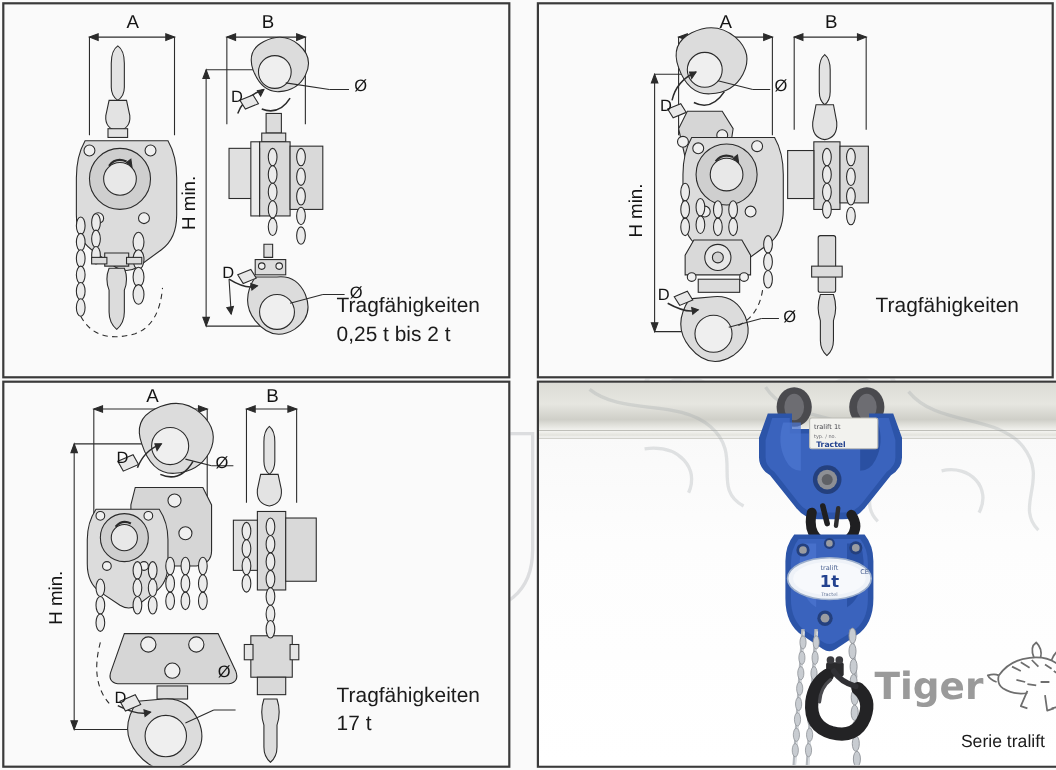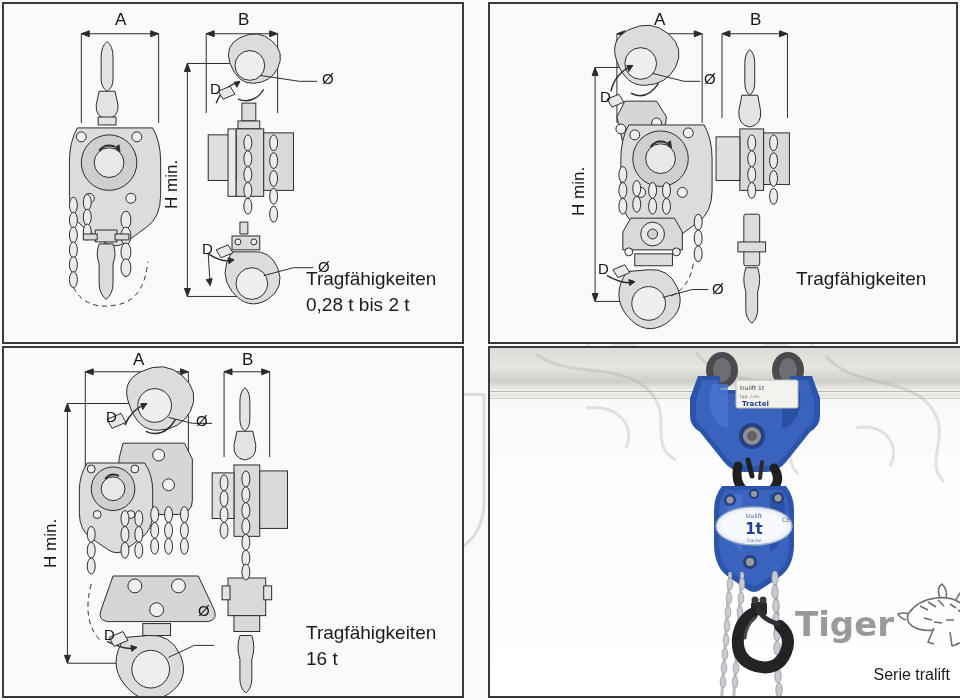--- a/index.html
+++ b/index.html
@@ -300,21 +300,21 @@
       <div class="dim-label" style="left:111px; top:6px;">A</div>
       <div class="dim-label" style="left:234px; top:6px;">B</div>
       <div class="dim-label vert" style="left:178px; top:185px;">H min.</div>
       <div class="dim-label small" style="left:318px; top:66px;">Ø</div>
       <div class="dim-label small" style="left:314px; top:254px;">Ø</div>
       <div class="dim-label small" style="left:206px; top:76px;">D</div>
       <div class="dim-label small" style="left:198px; top:236px;">D</div>
 
       <div class="caption" style="left:302px; top:262px;">
         <span>Tragfähigkeiten</span>
-        <span class="l2">0,28 t bis 2 t</span>
+        <span class="l2">0,25 t bis 2 t</span>
       </div>
     </div>
   </div>
 
   <div class="panel" id="panel-tr">
     <div class="panel-inner">
       <svg class="draw" viewBox="0 0 470 342">
         <g stroke="#2b2b2b" fill="none" stroke-width="1">
 
           <line x1="128" y1="30" x2="128" y2="120"></line>
@@ -574,21 +574,21 @@
       <div class="dim-label" style="left:129px; top:2px;">A</div>
       <div class="dim-label" style="left:238px; top:2px;">B</div>
       <div class="dim-label vert" style="left:57px; top:200px;">H min.</div>
       <div class="dim-label small" style="left:192px; top:64px;">Ø</div>
       <div class="dim-label small" style="left:194px; top:254px;">Ø</div>
       <div class="dim-label small" style="left:102px; top:60px;">D</div>
       <div class="dim-label small" style="left:100px; top:278px;">D</div>
 
       <div class="caption" style="left:302px; top:272px;">
         <span>Tragfähigkeiten</span>
-        <span class="l2">16 t</span>
+        <span class="l2">17 t</span>
       </div>
     </div>
   </div>
 
   <div class="panel" id="panel-br">
     <div class="panel-inner">
       <div class="photo">
 
         <div class="beam"></div>
         <div class="beam-lip"></div>

